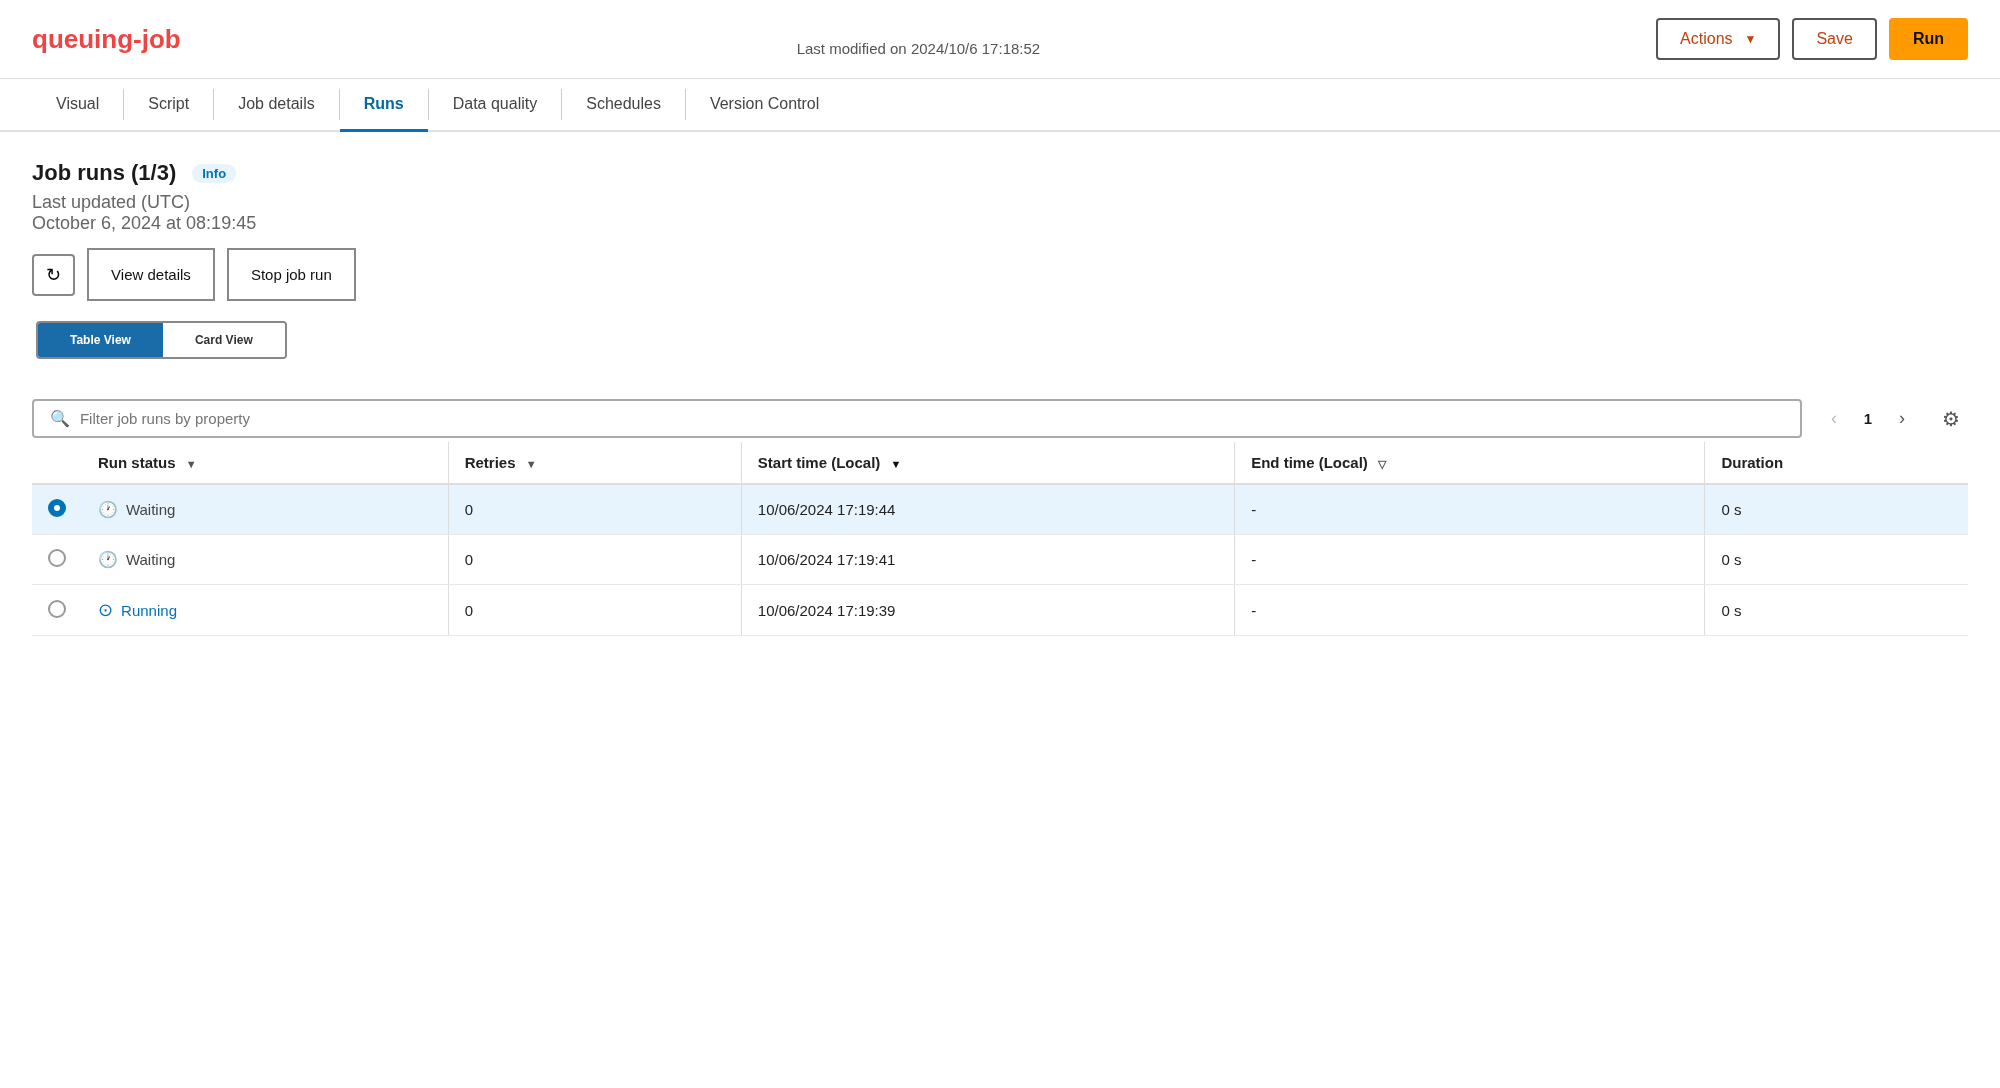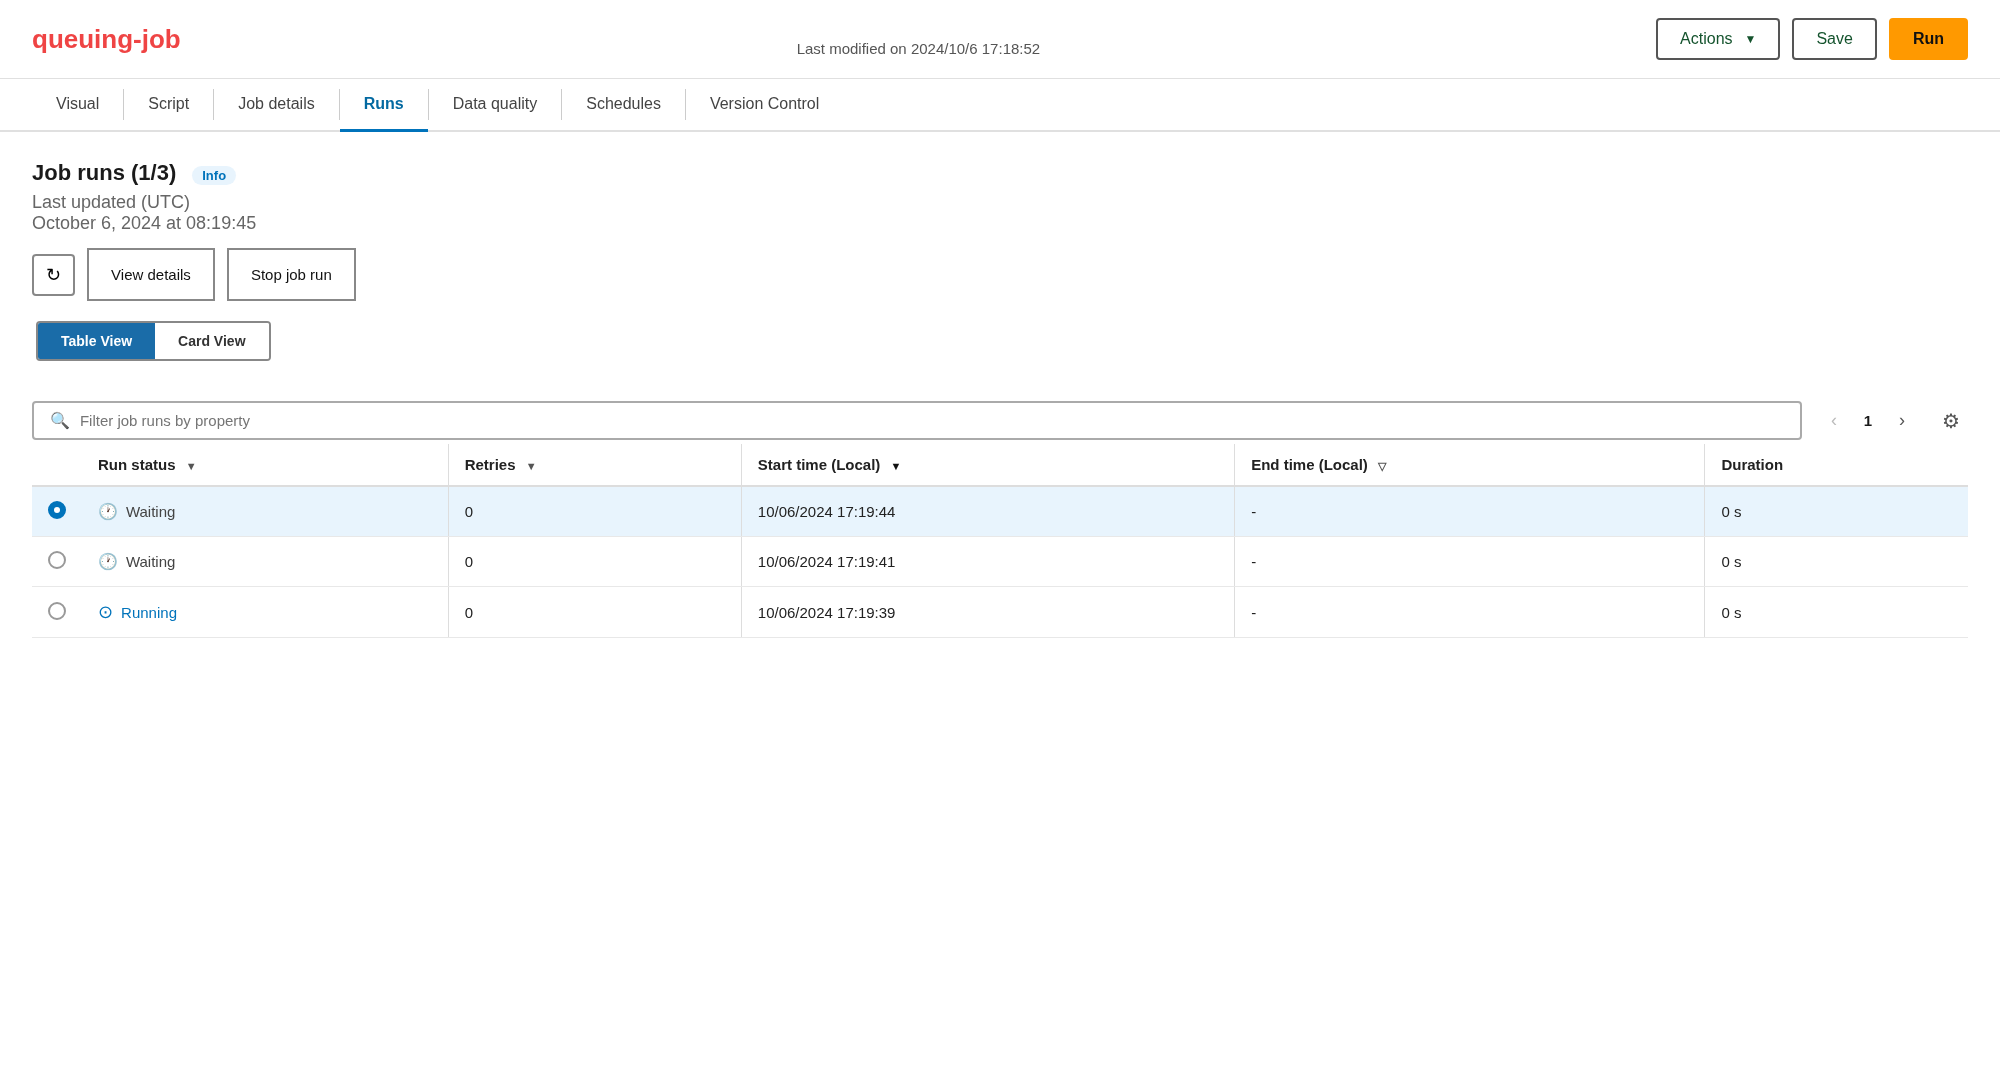--- a/index.html
+++ b/index.html
@@ -32,21 +32,21 @@
       align-items: center;
     }
     .btn {
       padding: 10px 22px;
       border-radius: 4px;
       font-size: 16px;
       font-weight: 500;
       cursor: pointer;
       border: 2px solid #555;
       background: #fff;
-      color: #14532d;
+      color: #c2410c;
       display: flex;
       align-items: center;
       gap: 8px;
     }
     .btn-run {
       background: #f90;
       border-color: #f90;
       color: #111;
       font-weight: 700;
     }
@@ -77,21 +77,21 @@
       font-weight: 600;
     }
 
     
     .main-content {
       padding: 28px 32px;
     }
 
     .section-header {
       display: flex;
-      align-items: center;
+      align-items: flex-start;
       gap: 16px;
       margin-bottom: 6px;
     }
     .section-title {
       font-size: 22px;
       font-weight: 700;
     }
     .info-badge {
       background: #e8f4fd;
       color: #0073bb;
@@ -140,22 +140,22 @@
     
     .view-toggle {
       display: flex;
       border: 2px solid #888;
       border-radius: 4px;
       overflow: hidden;
       margin-bottom: 20px;
       width: fit-content;
     }
     .view-btn {
-      padding: 10px 23px;
-      font-size: 14px;
+      padding: 10px 32px;
+      font-size: 12px;
       font-weight: 600;
       cursor: pointer;
       border: none;
       background: #fff;
       color: #333;
     }
     .view-btn.active {
       background: #1a6ca8;
       color: #fff;
     }

